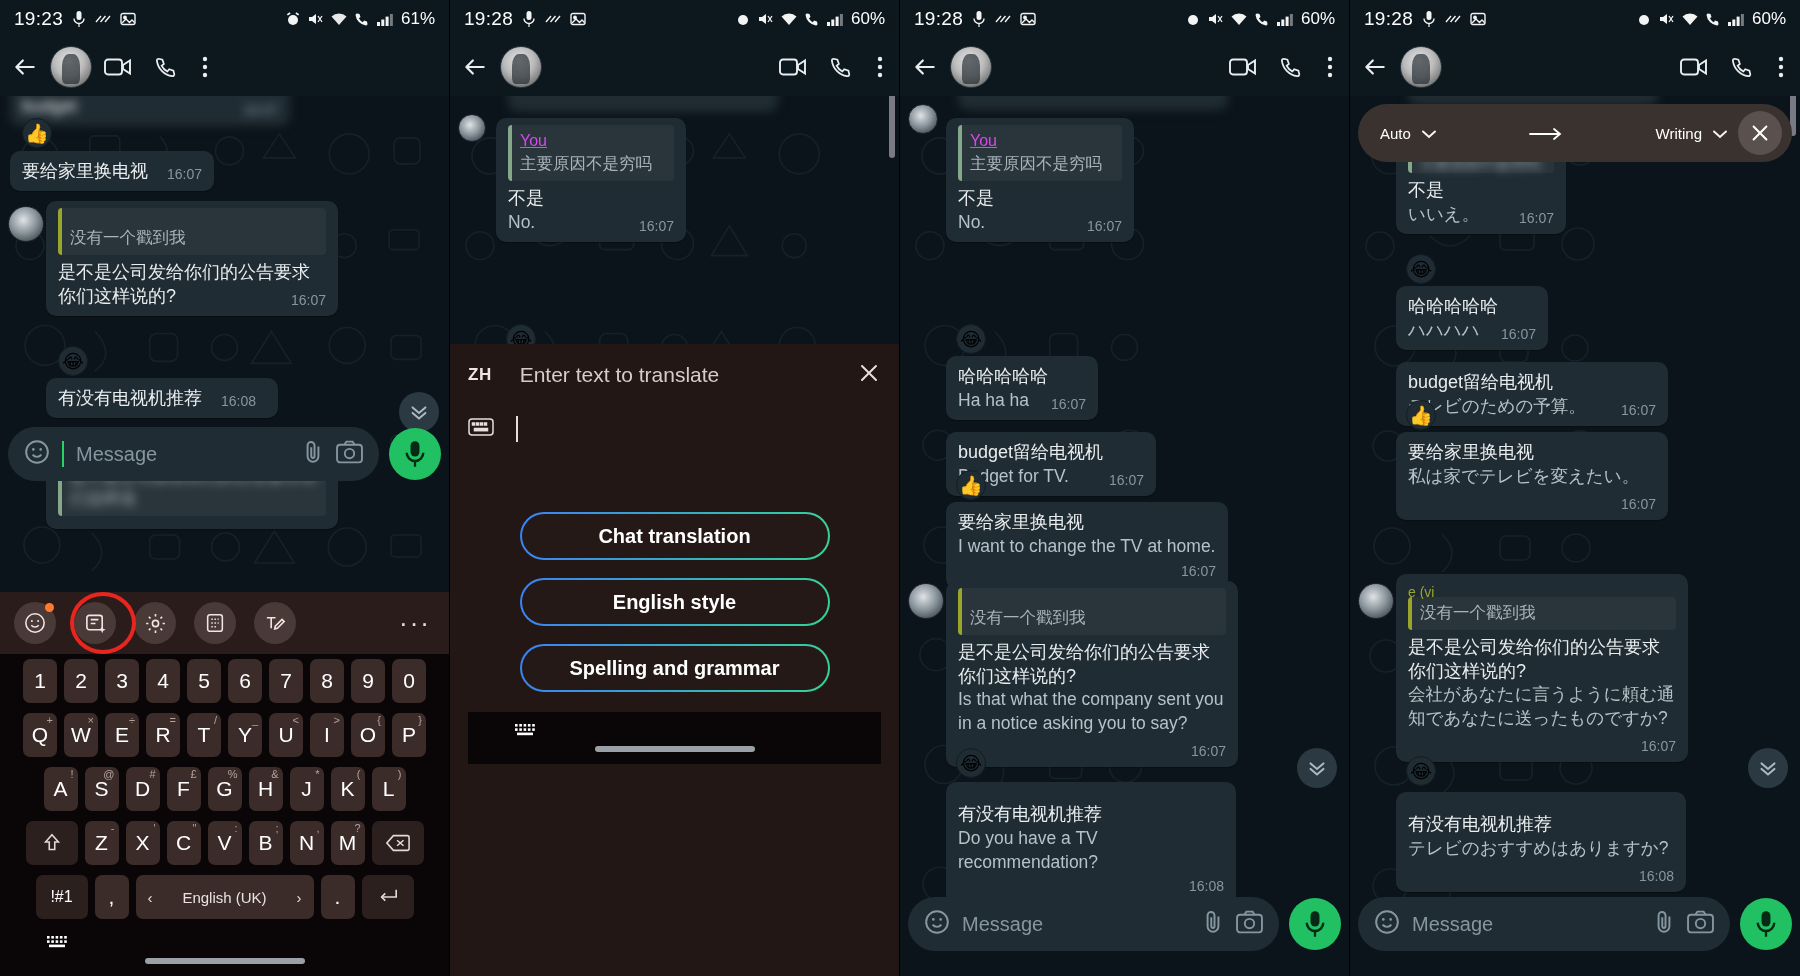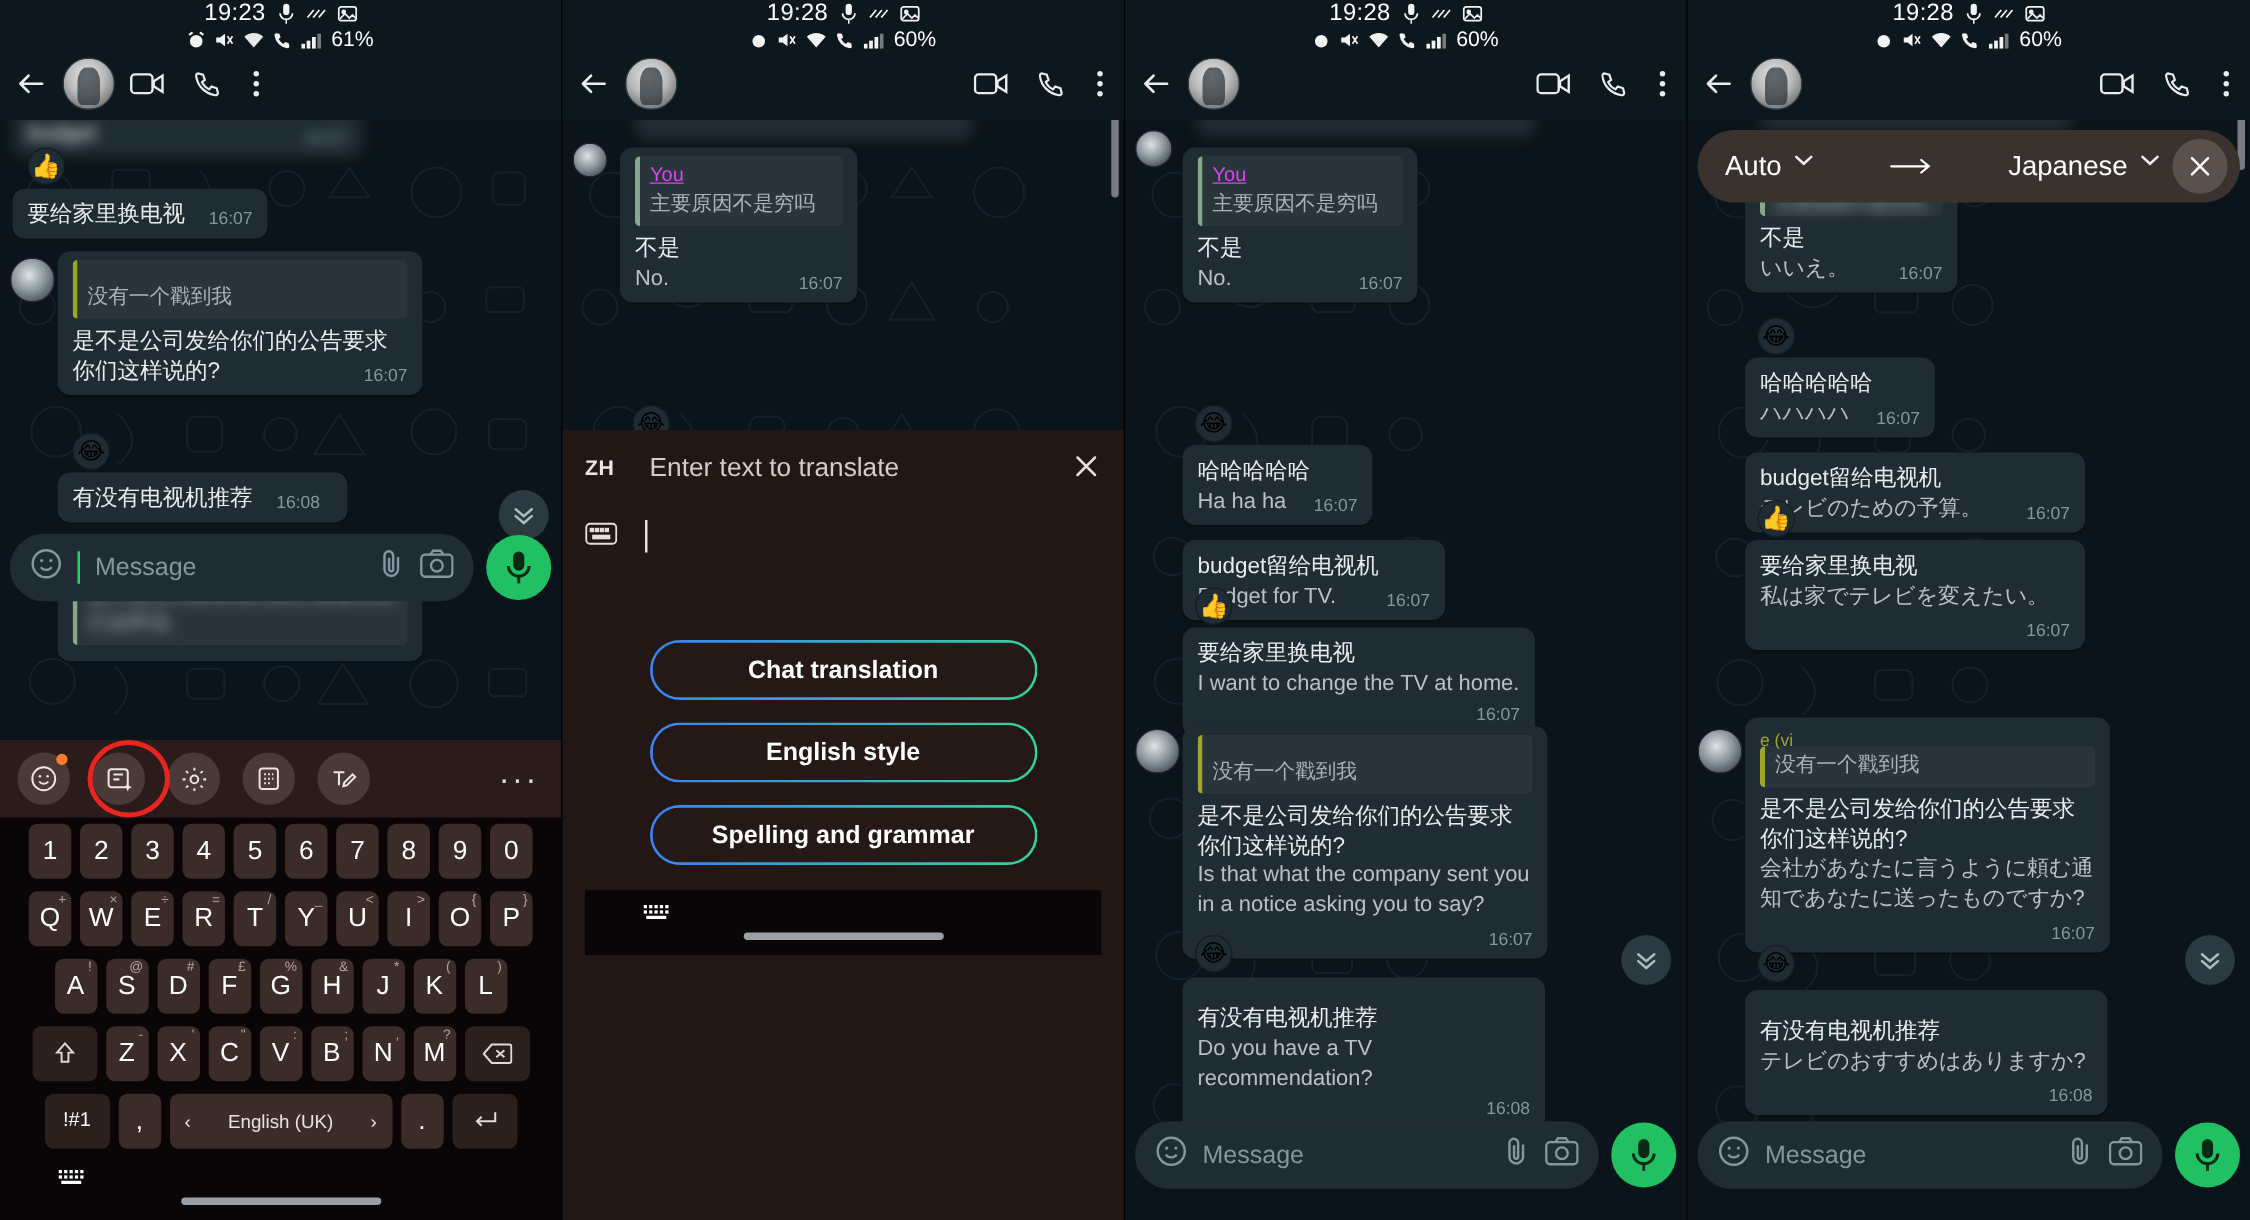--- a/index.html
+++ b/index.html
@@ -16,21 +16,20 @@
     border-right: 1px solid #000;
   }
   .phone:last-child { border-right: none; }
 
   
   .statusbar {
     position: absolute; top: 0; left: 0; right: 0; height: 38px;
     display: flex; align-items: center; justify-content: space-between;
     padding: 0 14px; color: #fff; font-size: 19px; z-index: 40;
     background: #0d171e;
-    flex-direction: column;
   }
   .sb-left { display: flex; align-items: center; gap: 9px; }
   .sb-right { display: flex; align-items: center; gap: 8px; font-size: 17px;}
   .sb-time { font-size: 19px; letter-spacing: .3px; }
   .sb-ico { opacity: .95; display:inline-flex; align-items:center; }
   .sb-ico svg { display:block; }
 
   
   .chatbar {
     position: absolute; top: 38px; left: 0; right: 0; height: 58px;
@@ -196,21 +195,21 @@
     color: #fff; font-size: 20px; font-weight: bold;
     display: flex; align-items: center; justify-content: center;
   }
 
   
   .transbar {
     position: absolute; top: 104px; left: 8px; right: 8px; height: 58px;
     background: #3a322f; border-radius: 30px; display: flex; align-items: center;
     gap: 10px; padding: 0 10px 0 22px; z-index: 42; color: #fff;
   }
-  .tsel { font-size: 22px; display: flex; align-items: flex-start; gap: 10px; }
+  .tsel { font-size: 15px; display: flex; align-items: flex-end; gap: 10px; }
   .tarrow { flex: 1; text-align: center; font-size: 24px; color:#fff; }
   .tclose {
     width: 44px; height: 44px; border-radius: 50%; background: #5a514e;
     display:flex; align-items:center; justify-content:center; font-size:24px;
   }
   .chev { font-size: 15px; opacity: .95; }
 </style>
 </head>
 <body>
 
@@ -1188,21 +1187,21 @@
               <path d="M2 2.5L8 8l6-5.5"></path>
             </svg>
         </span>
       </span>
       <span class="tarrow">
         <svg width="34" height="14" viewBox="0 0 34 14" fill="none" stroke="#fff" stroke-width="1.8" stroke-linecap="round">
             <path d="M1 7h30M25 2l6 5-6 5"></path>
           </svg>
       </span>
       <span class="tsel">
-        <span>Japanese</span>
+        <span>Writing</span>
         <span class="chev">
           <svg width="16" height="10" viewBox="0 0 16 10" fill="none" stroke="#fff" stroke-width="2" stroke-linecap="round">
               <path d="M2 2.5L8 8l6-5.5"></path>
             </svg>
         </span>
       </span>
       <span class="tclose">
         <svg width="22" height="22" viewBox="0 0 24 24" fill="none" stroke="#fff" stroke-width="2.2" stroke-linecap="round">
             <path d="M5 5l14 14M19 5L5 19"></path>
           </svg>

